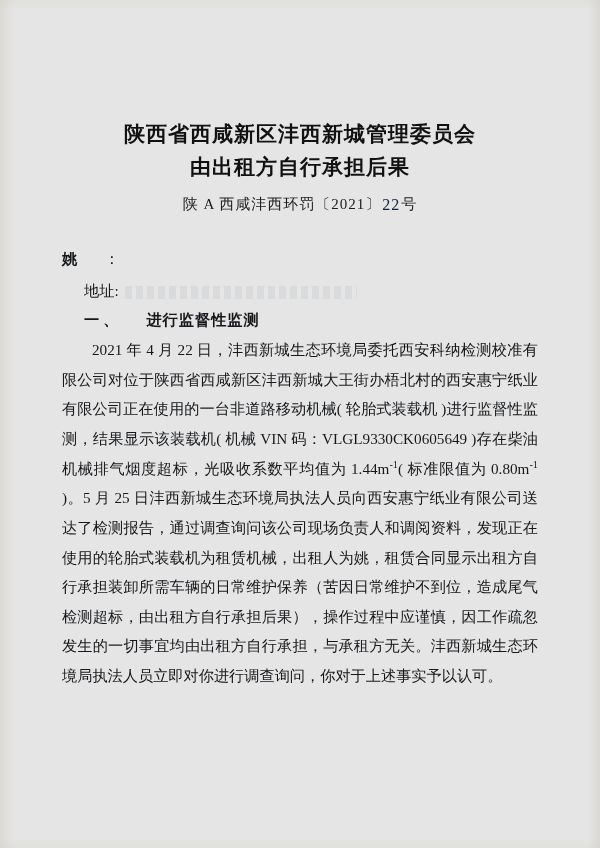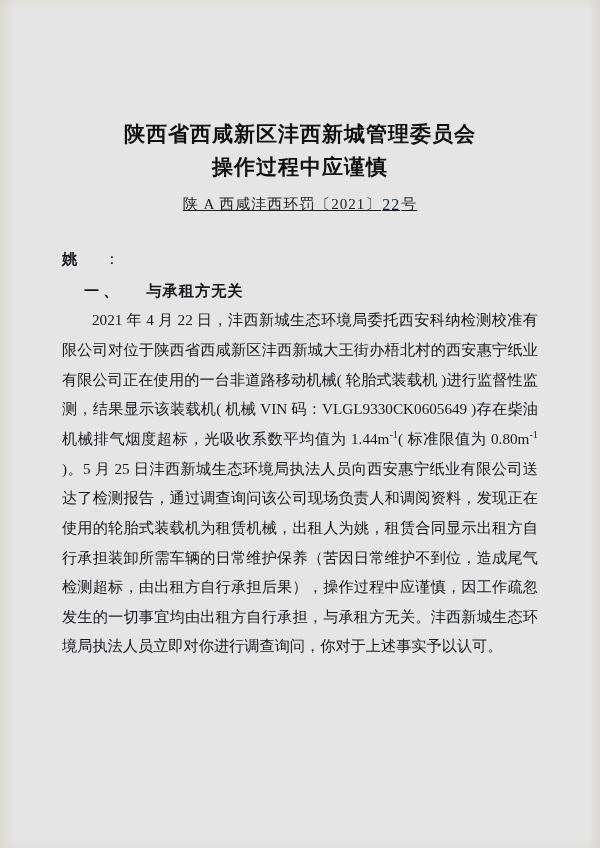--- a/index.html
+++ b/index.html
@@ -54,21 +54,20 @@
     letter-spacing: 1px;
     color: #111;
     line-height: 1.55;
   }
   .doc-number {
     text-align: center;
     margin-top: 12px;
     font-size: 15px;
     letter-spacing: 1px;
     color: #1b1b1b;
-    text-decoration: underline;
   }
   .doc-number .hand {
     font-family: "Liberation Serif", serif;
     font-size: 16px;
     color: #14223f;
     position: relative;
     top: 1px;
     padding: 0 1px;
   }
   .body-block {
@@ -136,37 +135,40 @@
 </head>
 <body>
 
 <div class="page">
   <div class="paper-tint"></div>
 
   <div class="content">
 
     <div class="title-block">
       <div class="title-line1">陕西省西咸新区沣西新城管理委员会</div>
-      <div class="title-line2">操作过程中应谨慎</div>
+      <div class="title-line2">由出租方自行承担后果</div>
     </div>
 
     <div class="doc-number">
       <span>陕 A 西咸沣西环罚〔2021〕</span><span class="hand">22</span><span>号</span>
     </div>
 
     <div class="body-block">
 
       <div class="party-line">
         <span>姚</span><span class="colon">：</span>
       </div>
 
 
+      <div class="field-line">
+        <span>地址:</span><span class="redacted w2"></span>
+      </div>
 
 
       <div class="section-head">
-        <span class="num">一、</span><span class="gap"></span><span>与承租方无关</span>
+        <span class="num">一、</span><span class="gap"></span><span>进行监督性监测</span>
       </div>
 
       <p class="para"><span>2021 年 4 月 22 日，沣西新城生态环境局委托西安科纳检测校准有限公司对位于陕西省西咸新区沣西新城大王街办梧北村的西安惠宁纸业有限公司正在使用的一台非道路移动机械( 轮胎式装载机 )进行监督性监测，结果显示该装载机( 机械 VIN 码：VLGL9330CK0605649 )存在柴油机械排气烟度超标，光吸收系数平均值为 1.44m</span><sup>-1</sup><span>( 标准限值为 0.80m</span><sup>-1</sup><span> )。5 月 25 日沣西新城生态环境局执法人员向西安惠宁纸业有限公司送达了检测报告，通过调查询问该公司现场负责人和调阅资料，发现正在使用的轮胎式装载机为租赁机械，出租人为姚</span><span>，租赁合同显示出租方自行承担装卸所需车辆的日常维护保养（苦因日常维护不到位，造成尾气检测超标，由出租方自行承担后果），操作过程中应谨慎，因工作疏忽发生的一切事宜均由出租方自行承担，与承租方无关。沣西新城生态环境局执法人员立即对你进行调查询问，你对于上述事实予以认可。</span></p>
 
     </div>
   </div>
 </div>
 
 </body></html>

